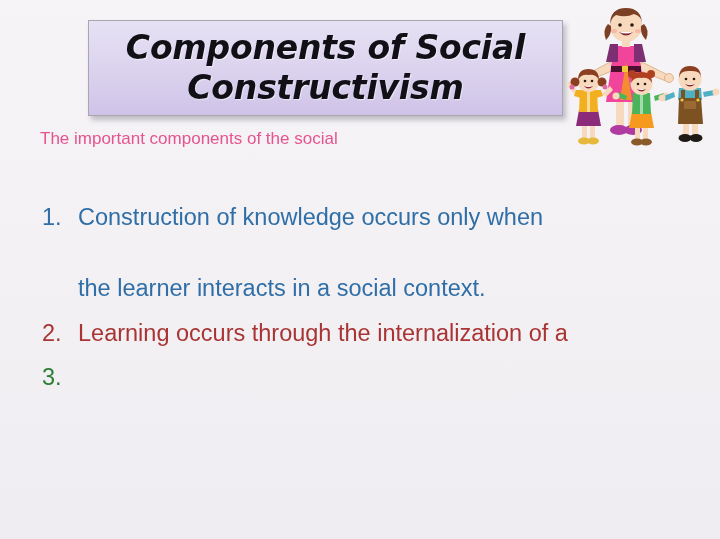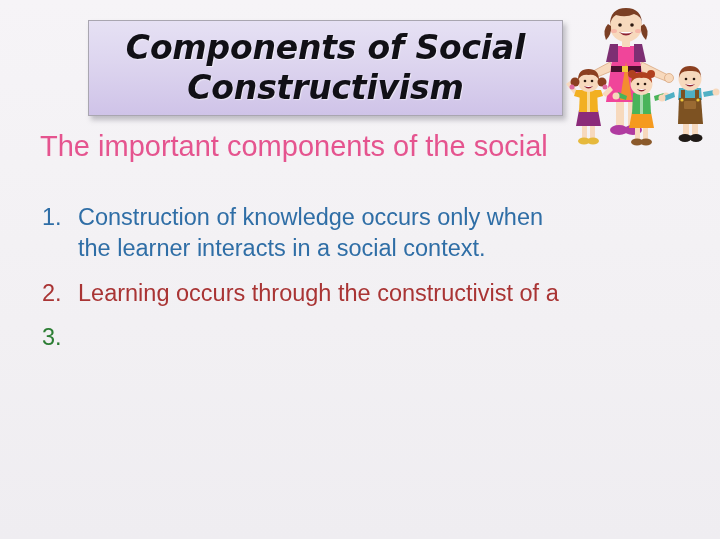--- a/index.html
+++ b/index.html
@@ -47,21 +47,21 @@
     text-shadow: 1px 1px 1px rgba(255,255,255,0.55);
     font-style: italic;
   }
 
   
   #intro {
     position: absolute;
     left: 40px;
     top: 127px;
     width: 540px;
-    font-size: 29px;
+    font-size: 17px;
     line-height: 1.36;
     color: #e5548f;
     text-indent: 0;
   }
   #intro .ln2 { display: block; padding-left: 22px; }
 
   
   #list {
     position: absolute;
     left: 40px;
@@ -77,21 +77,21 @@
     line-height: 1.33;
   }
   .item .num {
     position: absolute;
     left: 2px;
     top: 0;
     width: 30px;
     text-align: left;
   }
   .item .body { display: block; }
-  .item .l2 { display: block; }
+  .item .l2 { display: block; margin-top: 40px; }
 
   .c-blue  { color: #2f6ea6; }
   .c-red   { color: #a93434; }
   .c-green { color: #2b7d33; }
 
   
   #clipart {
     position: absolute;
     left: 566px;
     top: 0px;
@@ -119,21 +119,21 @@
   <div id="list">
 
     <div class="item c-blue">
       <span class="num">1.</span>
       <span class="body">Construction of knowledge occurs only when</span>
       <span class="l2">the learner interacts in a social context.</span>
     </div>
 
     <div class="item c-red">
       <span class="num">2.</span>
-      <span class="body">Learning occurs through the constructivist of a</span>
+      <span class="body">Learning occurs through the internalization of a</span>
     </div>
 
     <div class="item c-green">
       <span class="num">3.</span>
     </div>
 
   </div>
 
   <div id="clipart">
     <svg width="154" height="160" viewBox="0 0 154 160" xmlns="http://www.w3.org/2000/svg">

